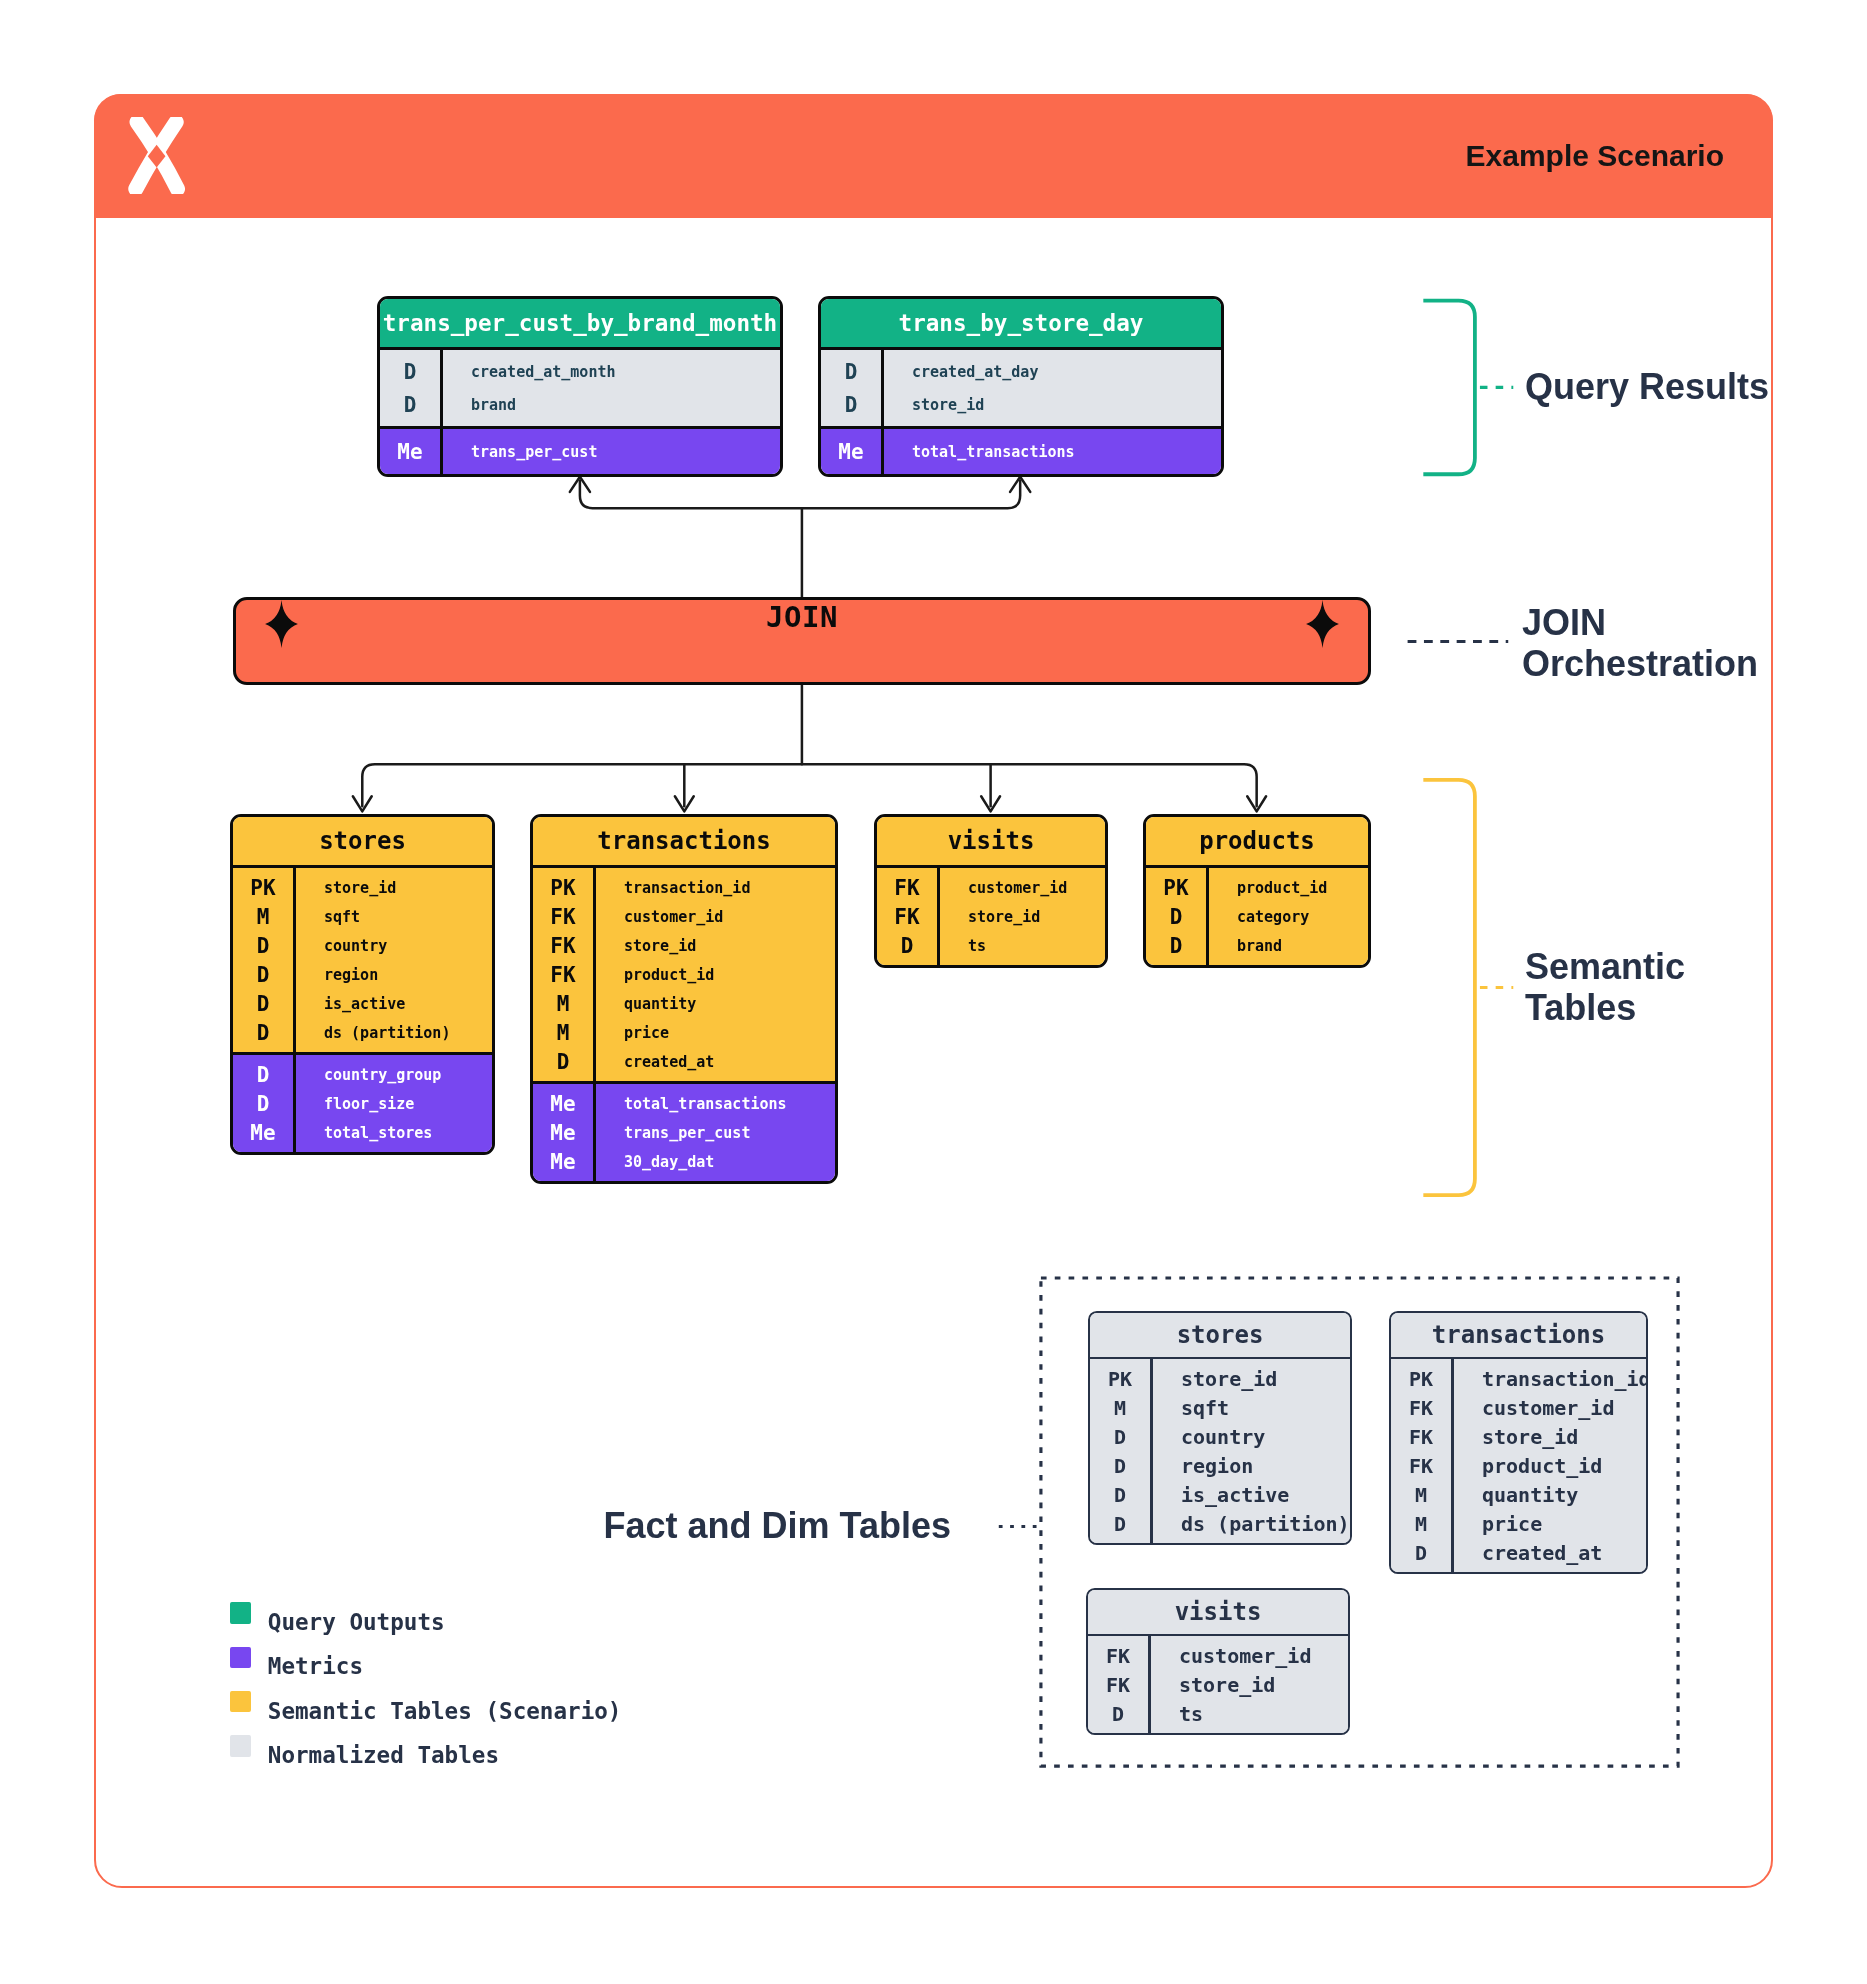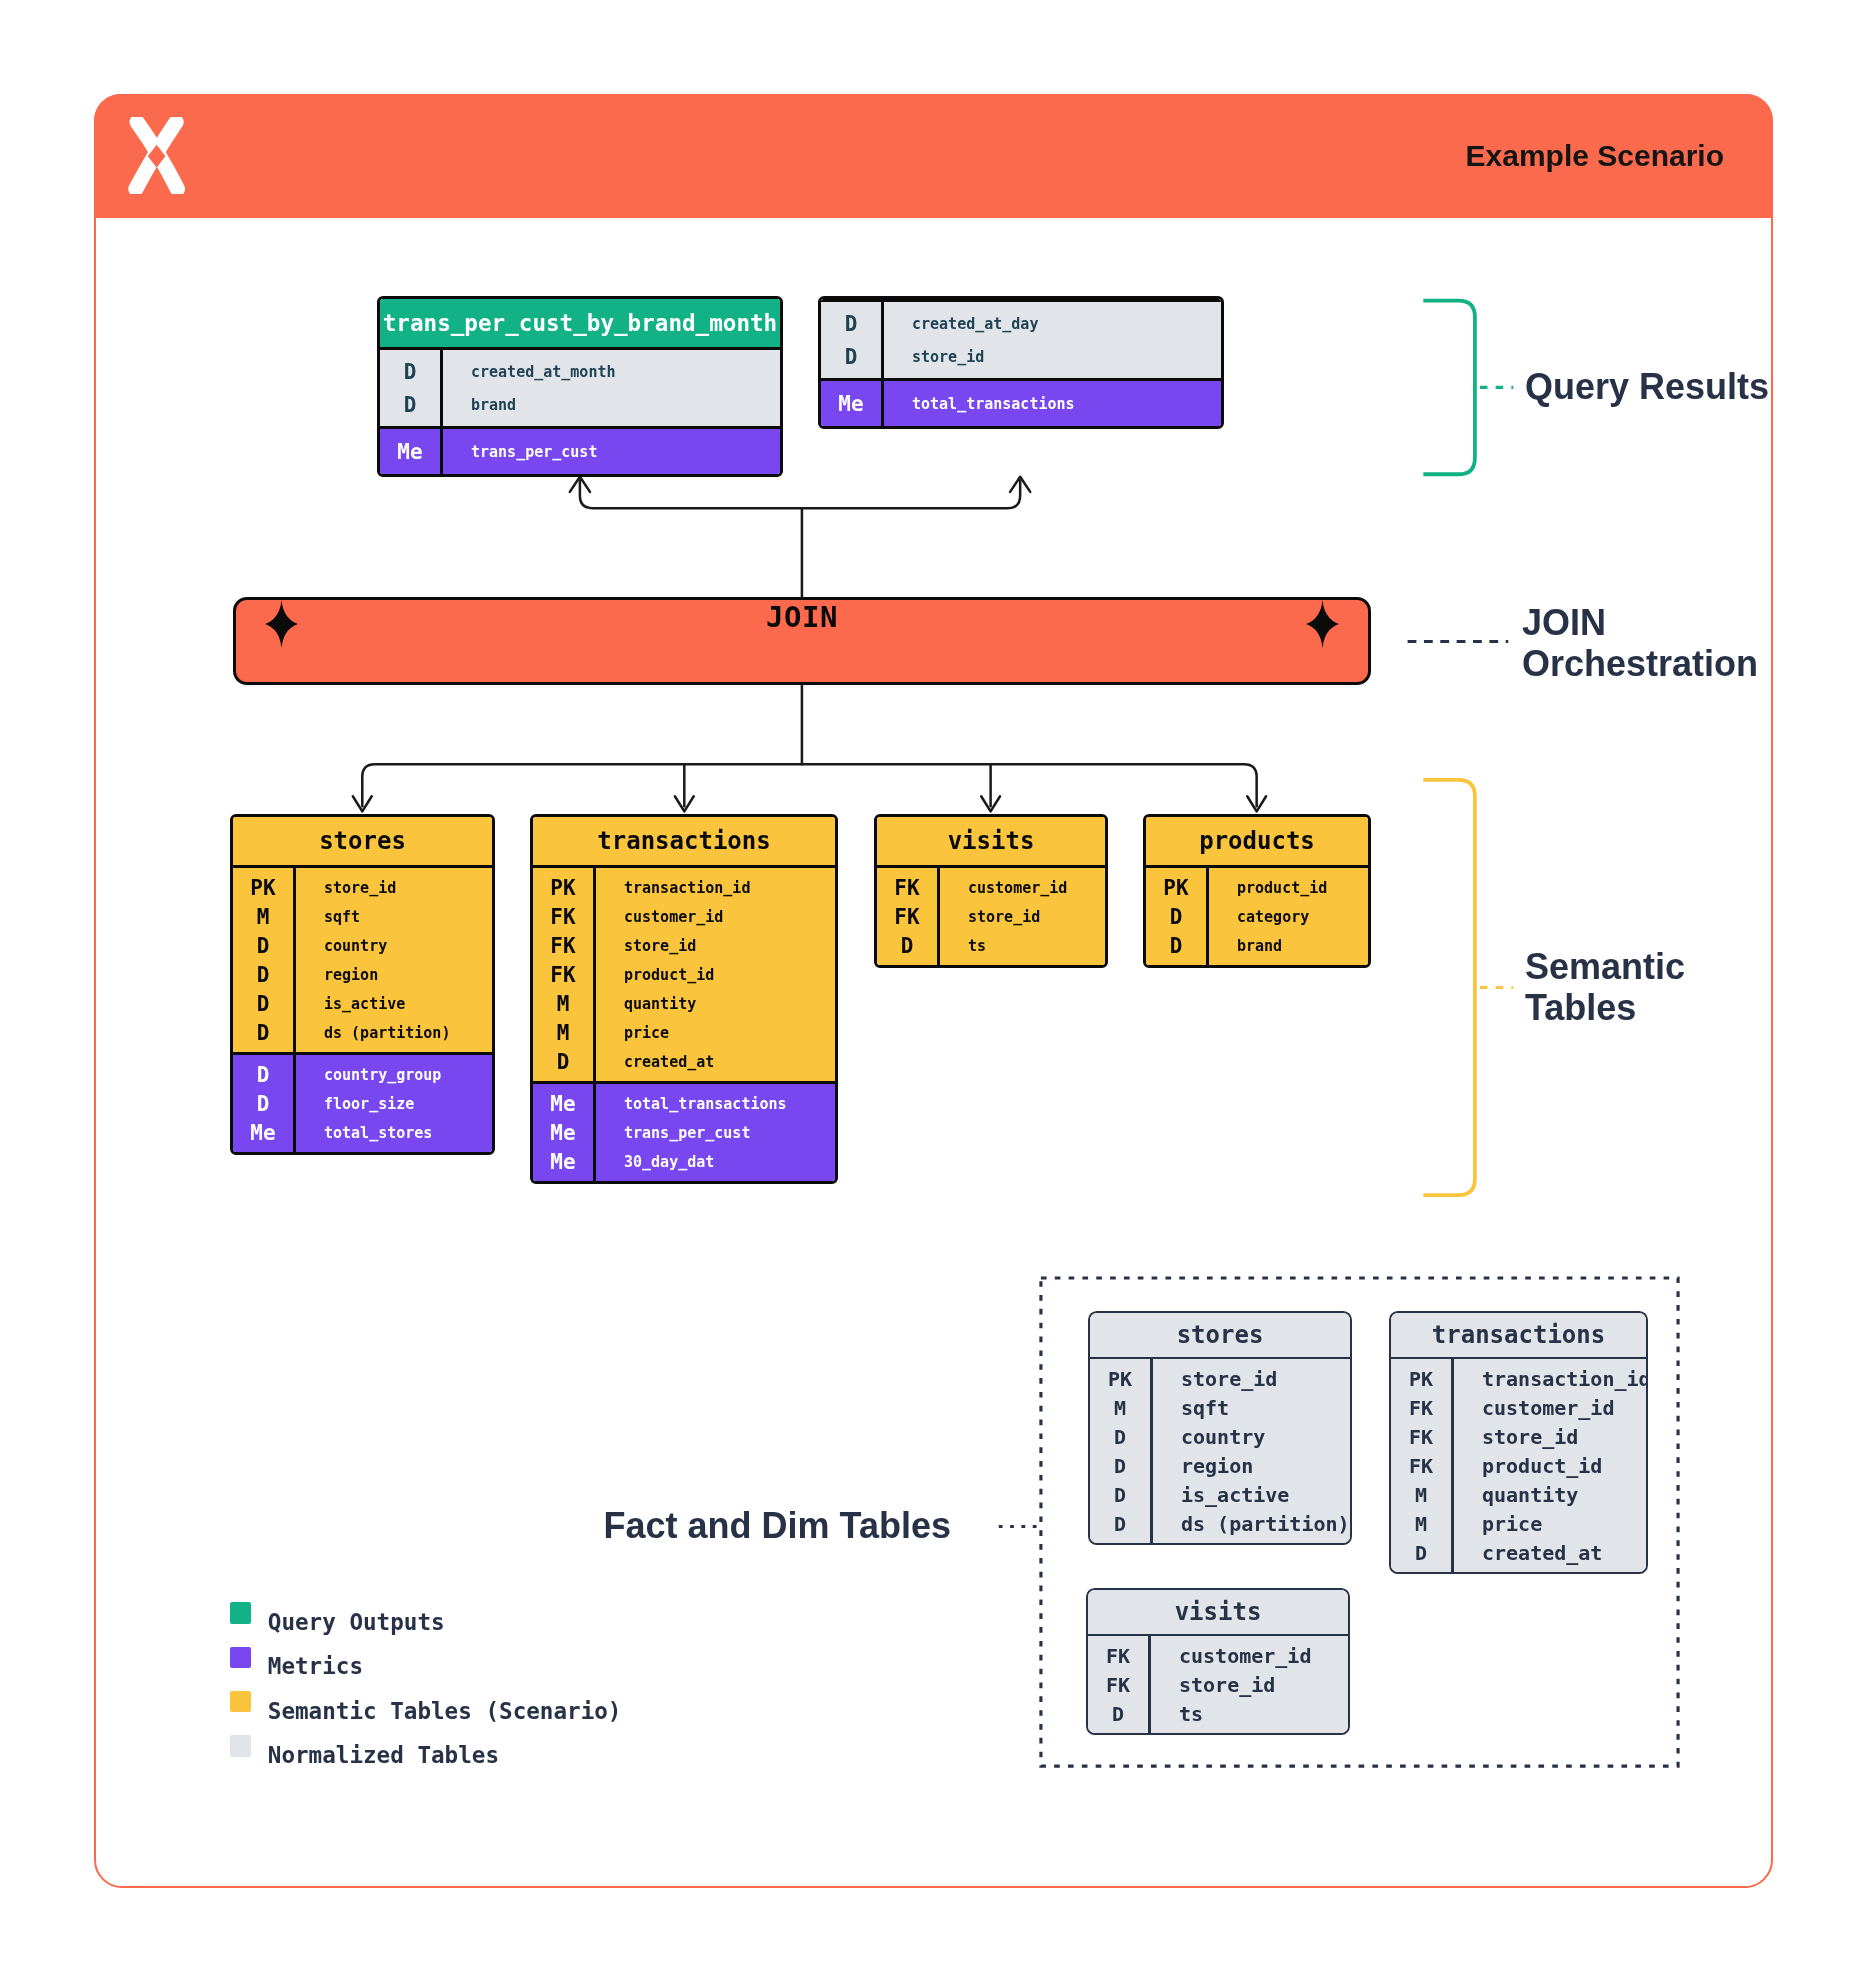--- a/index.html
+++ b/index.html
@@ -19,21 +19,21 @@
     padding:0 49px 0 33px; z-index:1;
   }
   .app-title {
     font-family:"Liberation Sans", sans-serif; font-weight:bold;
     font-size:30px; color:#151515;
   }
   svg.overlay { position:absolute; left:0; top:0; z-index:1; }
 
   
   .tbl { position:absolute; box-sizing:border-box; overflow:hidden; background:#fff; z-index:2; }
-  .qt, .st { border:3.1px solid #0b0b0b; border-radius:6px; }
+  .qt, .st { border:3.1px solid #0b0b0b; border-radius:11px; }
   .nt { border:2.5px solid #273247; border-radius:8.8px; }
   .th { display:flex; align-items:center; justify-content:center; font-weight:bold; }
   .th-green  { height:48px; background:#12B286; color:#ffffff; font-size:22.6px; }
   .th-yellow { height:48px; background:#FBC43D; color:#0b0b0b; font-size:24px; }
   .th-gray   { height:44px; background:#E1E4E9; color:#273247; font-size:24px; }
   .sec { position:relative; padding:5px 0; }
   .qt .sec, .st .sec { border-top:3.1px solid #0b0b0b; }
   .nt .sec { border-top:2.5px solid #273247; }
   .sec::before { content:""; position:absolute; left:60px; top:0; bottom:0; width:2.5px; background:#0b0b0b; }
   .nt .sec::before { background:#273247; }
@@ -150,20 +150,21 @@
   </div>
   <div class="sec sec-purple">
     <div class="row">
       <span class="key">Me</span>
       <span class="fld">trans_per_cust</span>
     </div>
   </div>
 </div>
 
 <div class="tbl qt qt2">
+  <div class="th th-green">trans_by_store_day</div>
   <div class="sec sec-gray">
     <div class="row">
       <span class="key">D</span>
       <span class="fld">created_at_day</span>
     </div>
     <div class="row">
       <span class="key">D</span>
       <span class="fld">store_id</span>
     </div>
   </div>

